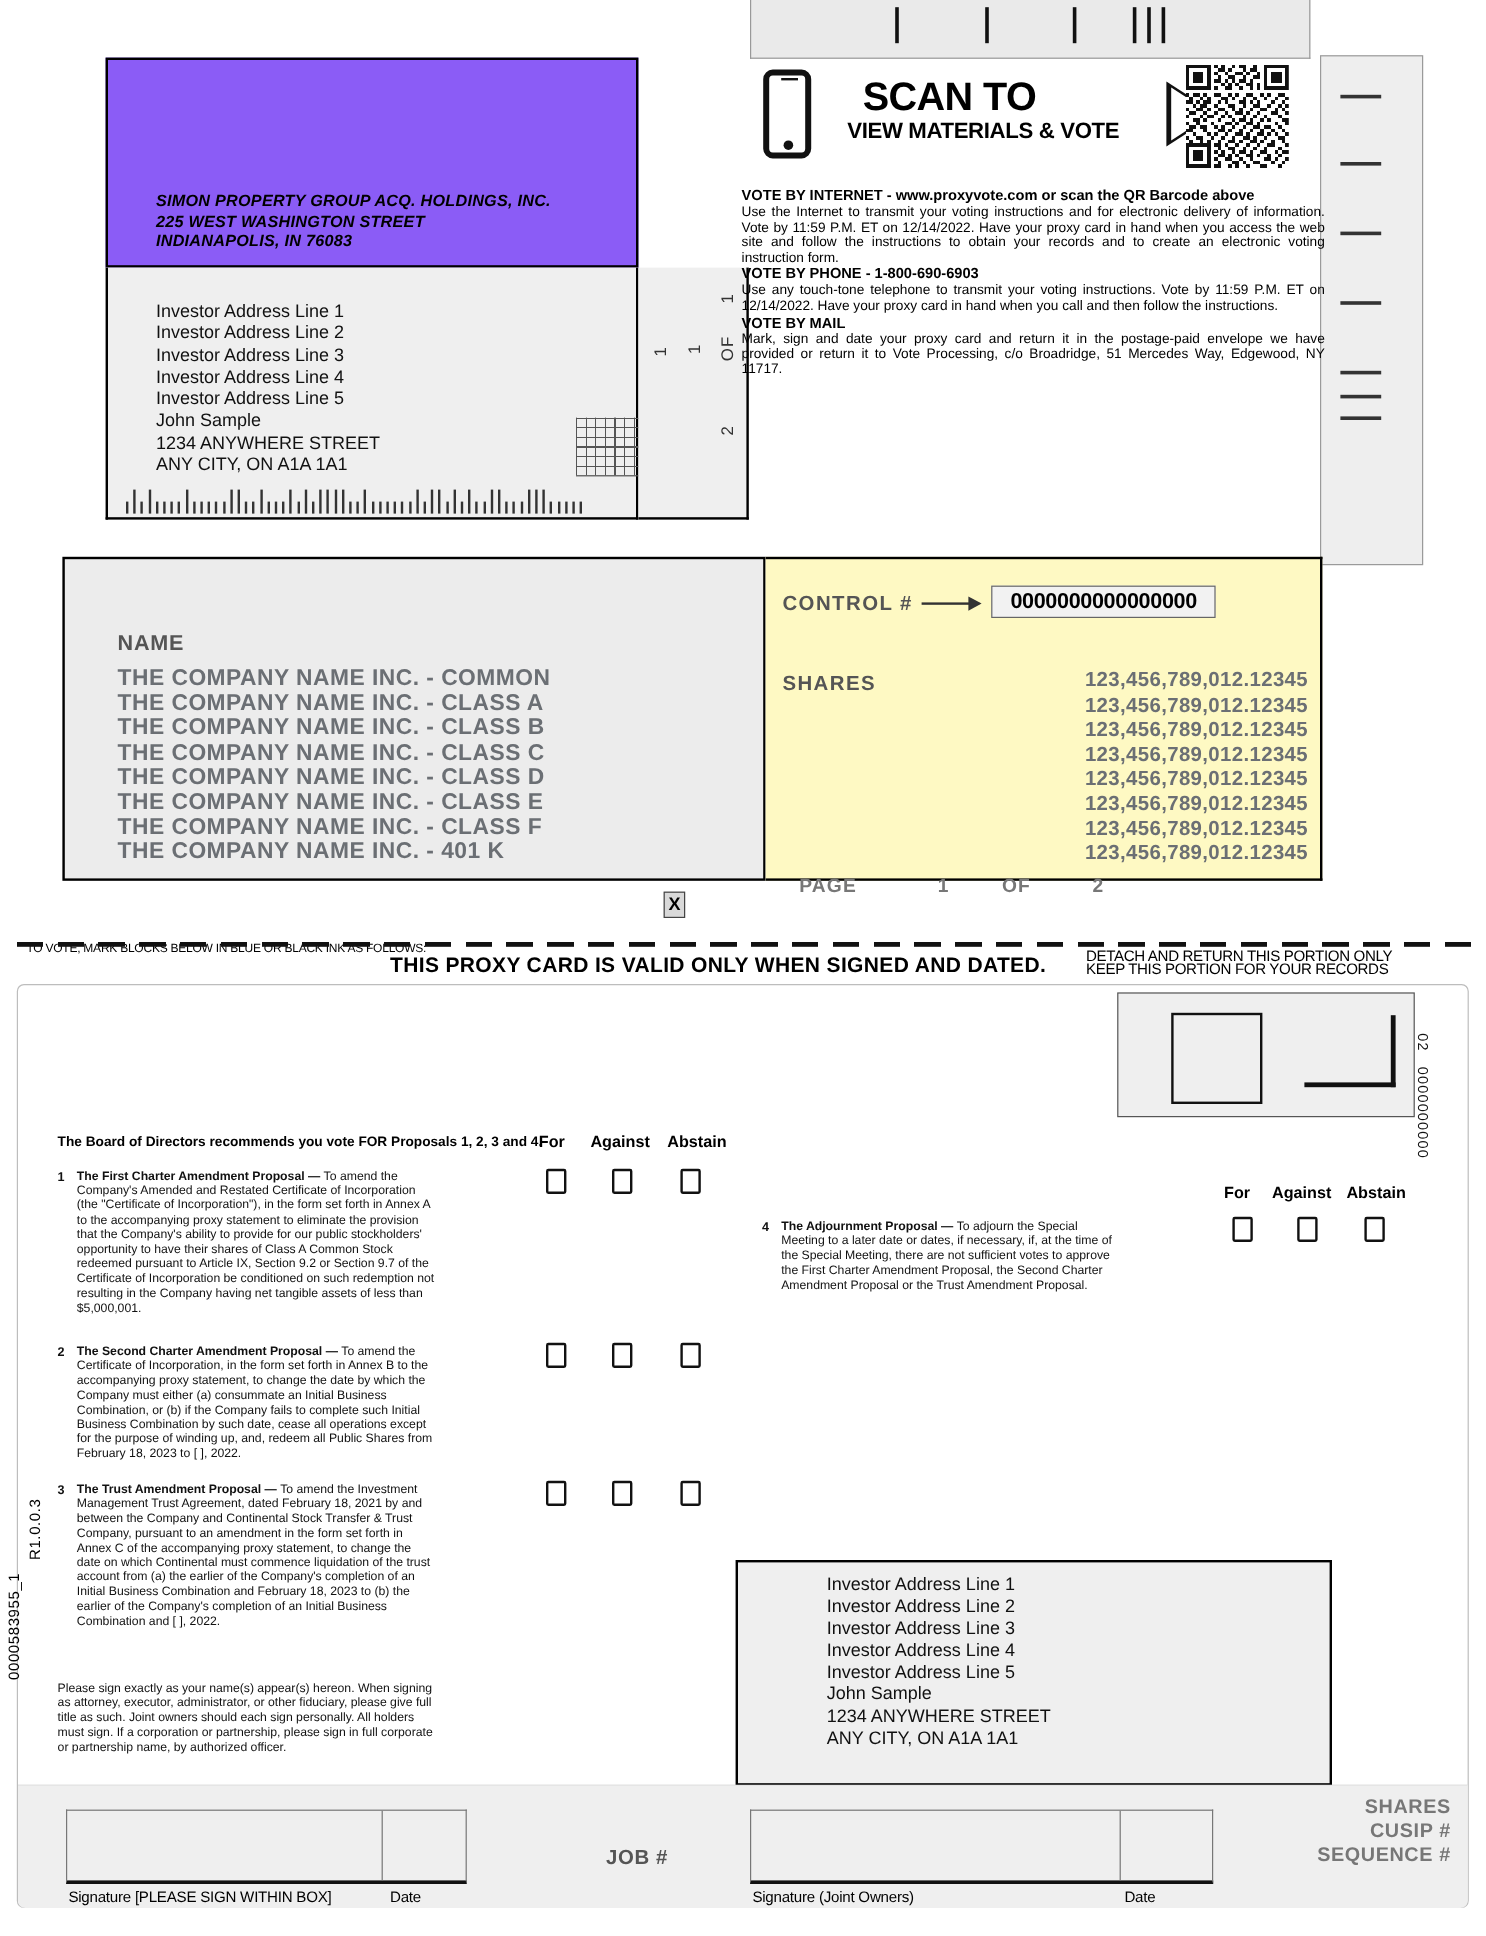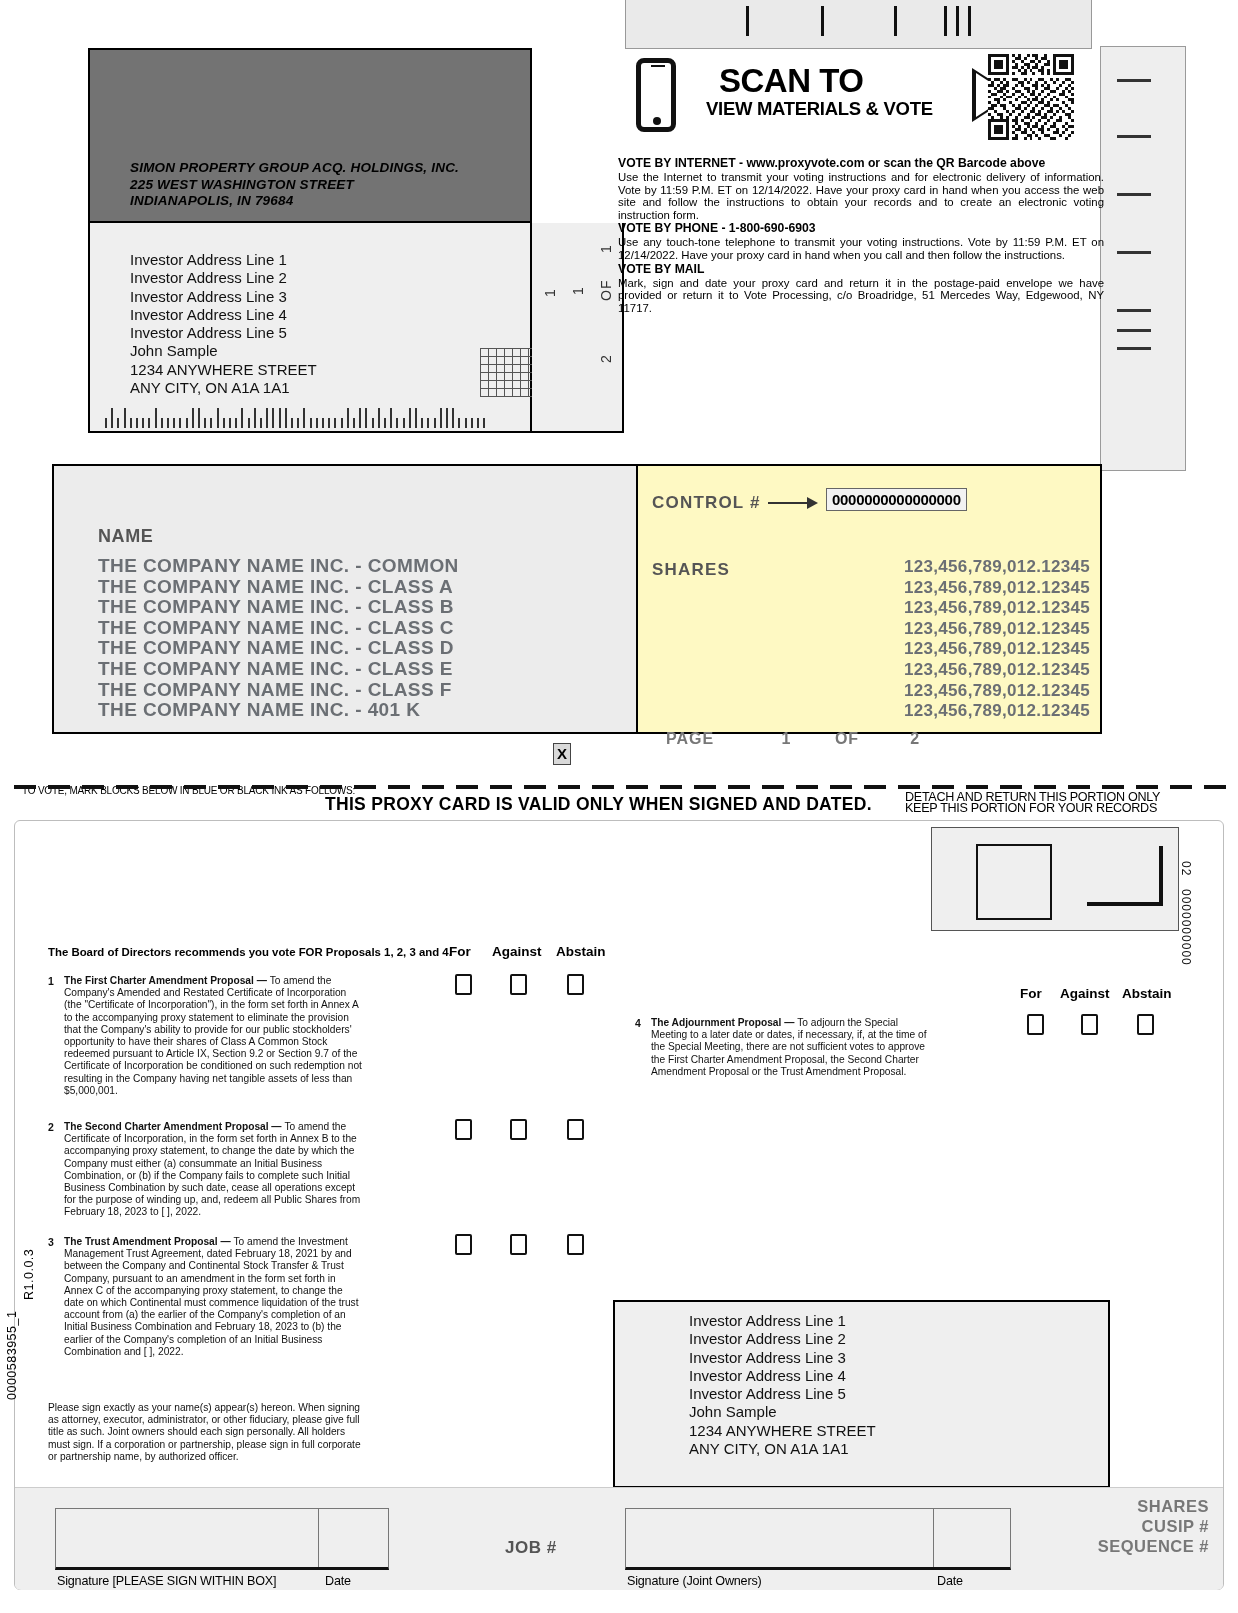--- a/index.html
+++ b/index.html
@@ -8,21 +8,21 @@
 
   
   #top-barcode-box{left:625px;top:-4px;width:465px;height:52px;background:#eaeaea;border:1px solid #999;border-top:none;}
   .tb-bar{position:absolute;top:10px;width:3px;height:30px;background:#111;}
 
   
   #right-tick-col{left:1100px;top:46px;width:84px;height:423px;background:#eeeeee;border:1px solid #9a9a9a;}
   .tick{position:absolute;left:16px;width:34px;height:3px;background:#333;}
 
   
-  #company-box{left:88px;top:48px;width:444px;height:175px;background:#737373;border:2px solid #000;box-sizing:border-box;}
+  #company-box{left:88px;top:48px;width:444px;height:175px;background:#8b5cf6;border:2px solid #000;box-sizing:border-box;}
   #company-addr{position:absolute;left:40px;top:110px;font-style:italic;font-weight:bold;font-size:13.5px;line-height:16.5px;letter-spacing:.2px;}
   #investor-box{left:88px;top:223px;width:444px;height:210px;background:#efefef;border:2px solid #000;border-top:none;box-sizing:border-box;}
   #investor-addr{position:absolute;left:40px;top:28px;font-size:15px;line-height:18.3px;color:#111;}
   #imb-grid{position:absolute;left:390px;top:125px;width:58px;height:48px;
      background:
        repeating-linear-gradient(to right,#555 0 1px,transparent 1px 8px),
        repeating-linear-gradient(to bottom,#555 0 1px,transparent 1px 8px);
      border-right:1px solid #555;border-bottom:1px solid #555;}
   #postnet{position:absolute;left:15px;top:183px;width:390px;height:22px;}
   .pn{position:absolute;bottom:0;width:2px;background:#333;}
@@ -49,21 +49,21 @@
 
   
   #name-box{left:52px;top:464px;width:586px;height:270px;background:#ececec;border:2px solid #000;box-sizing:border-box;padding-left:30px;}
   #name-hdr{position:absolute;left:44px;top:60px;font-weight:bold;font-size:18px;color:#555;letter-spacing:.6px;}
   #name-list{position:absolute;left:44px;top:90px;font-weight:bold;font-size:19px;line-height:20.6px;color:#6b6f74;letter-spacing:.4px;}
 
   #shares-box{left:638px;top:464px;width:464px;height:270px;background:#fef9c3;border:2px solid #000;border-left:none;box-sizing:border-box;}
   #control-lbl{position:absolute;left:14px;top:27px;font-weight:bold;font-size:17px;color:#555;letter-spacing:1.2px;}
   #ctrl-arrow{position:absolute;left:130px;top:36px;width:48px;height:2px;background:#333;}
   #ctrl-arrow:after{content:"";position:absolute;right:-2px;top:-5px;width:0;height:0;border-left:11px solid #333;border-top:6px solid transparent;border-bottom:6px solid transparent;}
-  #control-num{position:absolute;left:188px;top:22px;padding:2px 5px;border:1px solid #666;background:#f2f2f2;font-weight:bold;font-size:15px;letter-spacing:-.3px;}
+  #control-num{position:absolute;left:188px;top:22px;padding:2px 15px;border:1px solid #666;background:#f2f2f2;font-weight:bold;font-size:18px;letter-spacing:-.3px;}
   #shares-lbl{position:absolute;left:14px;top:94px;font-weight:bold;font-size:17px;color:#555;letter-spacing:1.2px;}
   #shares-vals{position:absolute;right:10px;top:91px;text-align:right;font-weight:bold;font-size:17px;line-height:20.6px;color:#6b6f74;letter-spacing:.3px;}
   #page-row{position:absolute;left:28px;top:264px;font-weight:bold;font-size:16px;color:#777;letter-spacing:1px;}
   #page-row span{display:inline-block;}
 
   
   #mark-line{left:22px;top:785px;font-size:10px;letter-spacing:-.2px;}
   #x-box{left:553px;top:743px;width:16px;height:20px;border:1px solid #444;background:#d9d9d9;font-size:15px;font-weight:bold;text-align:center;line-height:19px;}
   #keep-portion{left:905px;top:765px;font-size:12.6px;letter-spacing:-.3px;margin-top:36px;}
   #dash-line{left:14px;top:785px;width:1212px;height:4px;
@@ -122,21 +122,21 @@
   <div class="tick" style="top:204px"></div>
   <div class="tick" style="top:262px"></div>
   <div class="tick" style="top:282px"></div>
   <div class="tick" style="top:300px"></div>
 </div>
 
 <div class="abs" id="company-box">
   <div id="company-addr">
     <div>SIMON PROPERTY GROUP ACQ. HOLDINGS, INC.</div>
     <div>225 WEST WASHINGTON STREET</div>
-    <div>INDIANAPOLIS, IN  79684</div>
+    <div>INDIANAPOLIS, IN  76083</div>
   </div>
 </div>
 
 <div class="abs" id="investor-box">
   <div id="investor-addr">
     <div>Investor Address Line 1</div>
     <div>Investor Address Line 2</div>
     <div>Investor Address Line 3</div>
     <div>Investor Address Line 4</div>
     <div>Investor Address Line 5</div>

